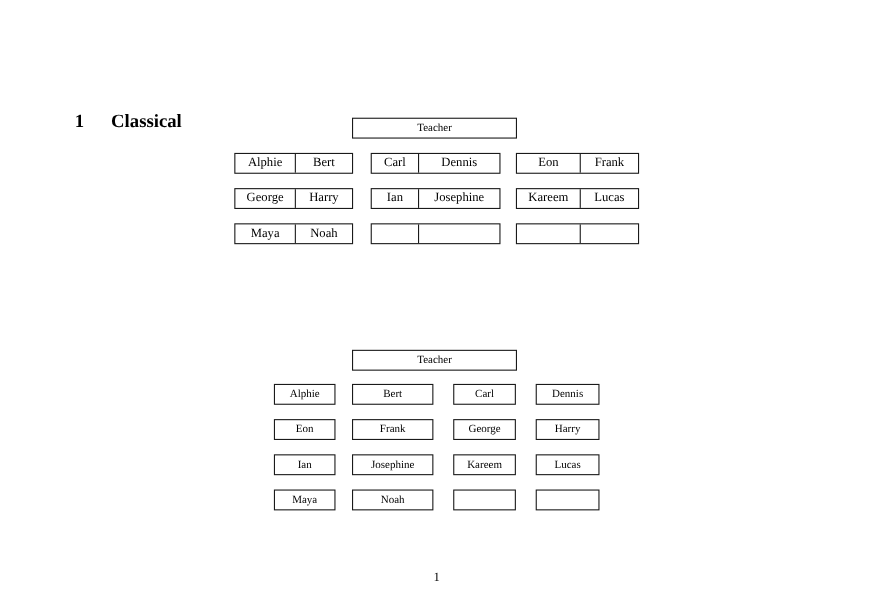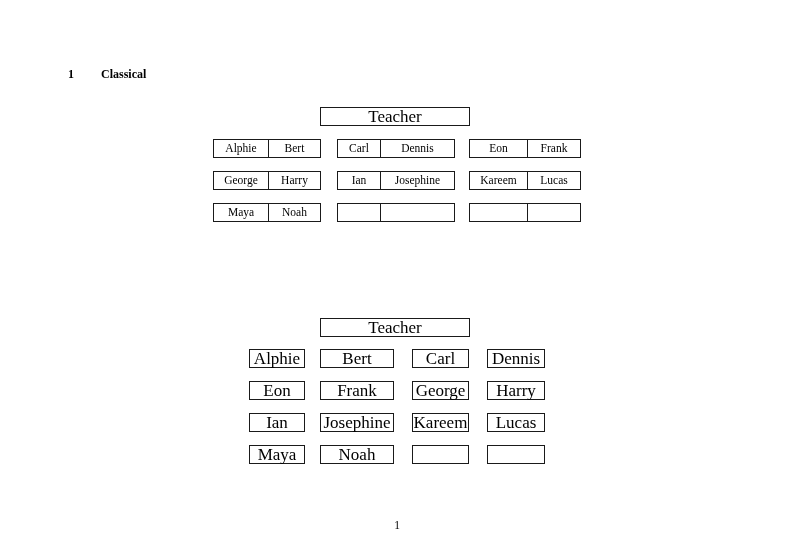--- a/index.html
+++ b/index.html
@@ -17,42 +17,43 @@
   }
   .page {
     position: absolute;
     inset: 0;
   }
 
   
   .section-heading {
     position: absolute;
     font-weight: bold;
-    font-size: 12px;
+    font-size: 17px;
     line-height: 20px;
     white-space: nowrap;
+    margin-top: 36px;
   }
   .section-heading .sec-num {
     display: inline-block;
     width: 33px;
   }
   #sec-1 { left: 68px; top: 64px; }
   #sec-2 { left: 68px; top: 275px; }
 
   
   .box {
     position: absolute;
     box-sizing: border-box;
     border: 1px solid #1a1a1a;
     background: #ffffff;
     height: 19px;
     display: flex;
     align-items: center;
     justify-content: center;
-    font-size: 17px;
+    font-size: 10px;
     line-height: 1;
     white-space: nowrap;
   }
   .teacher-box {
     left: 320px;
     width: 150px;
   }
   
   .pair-row {
     position: absolute;

